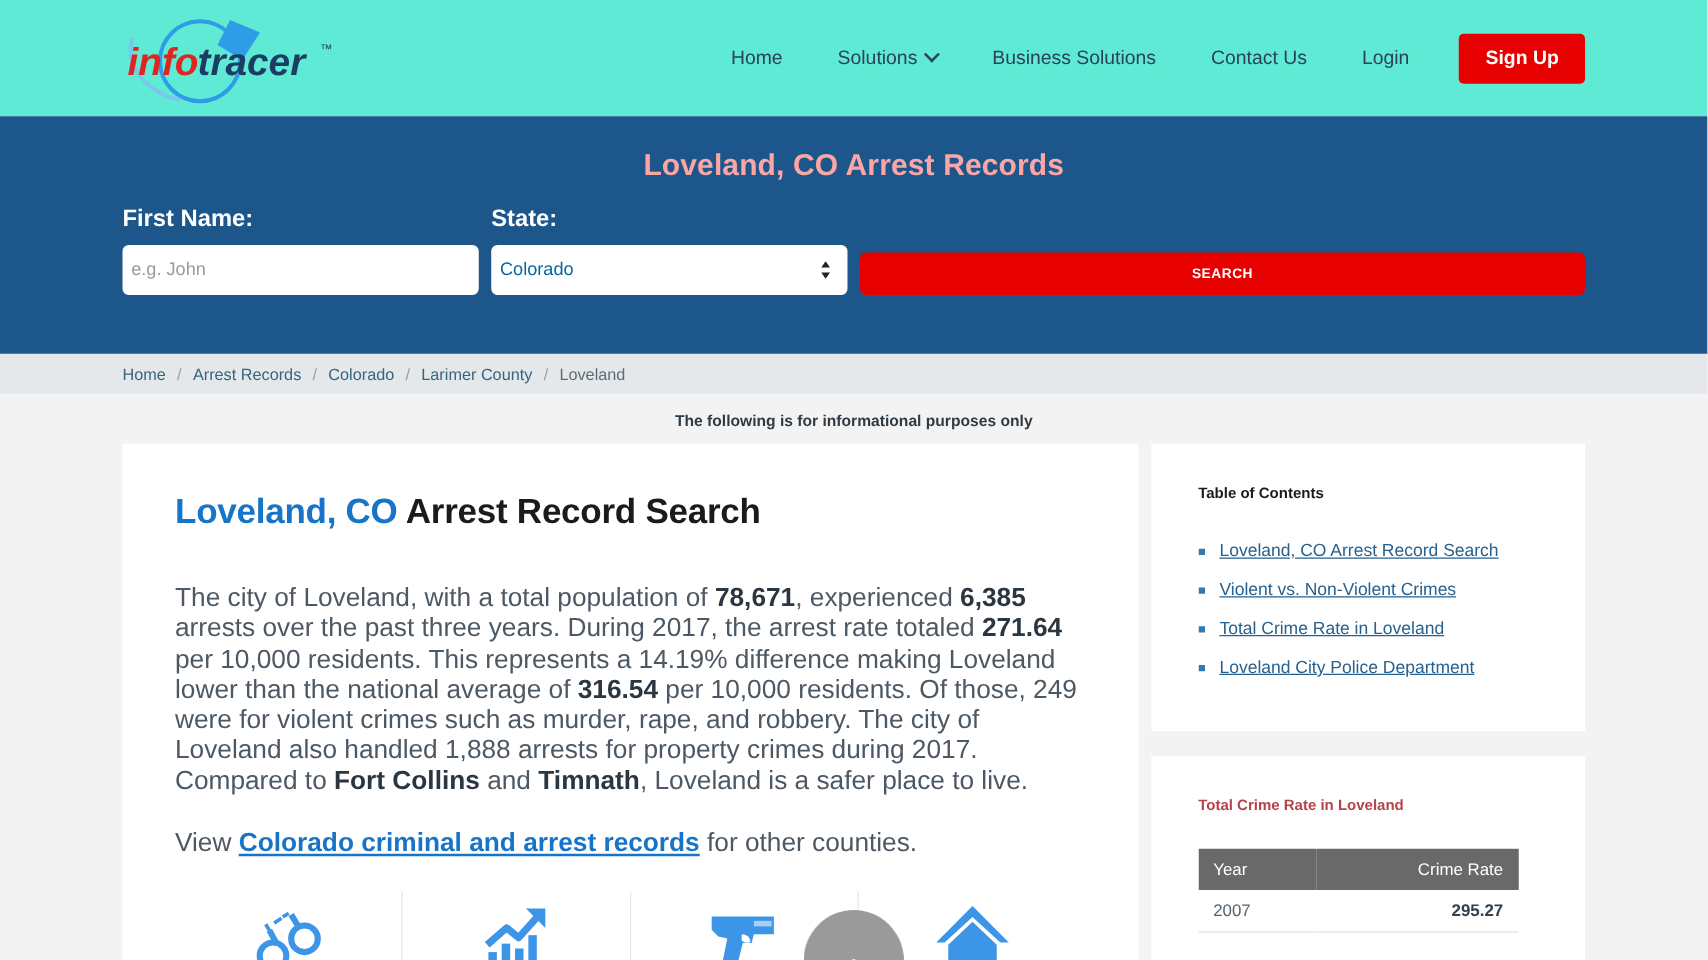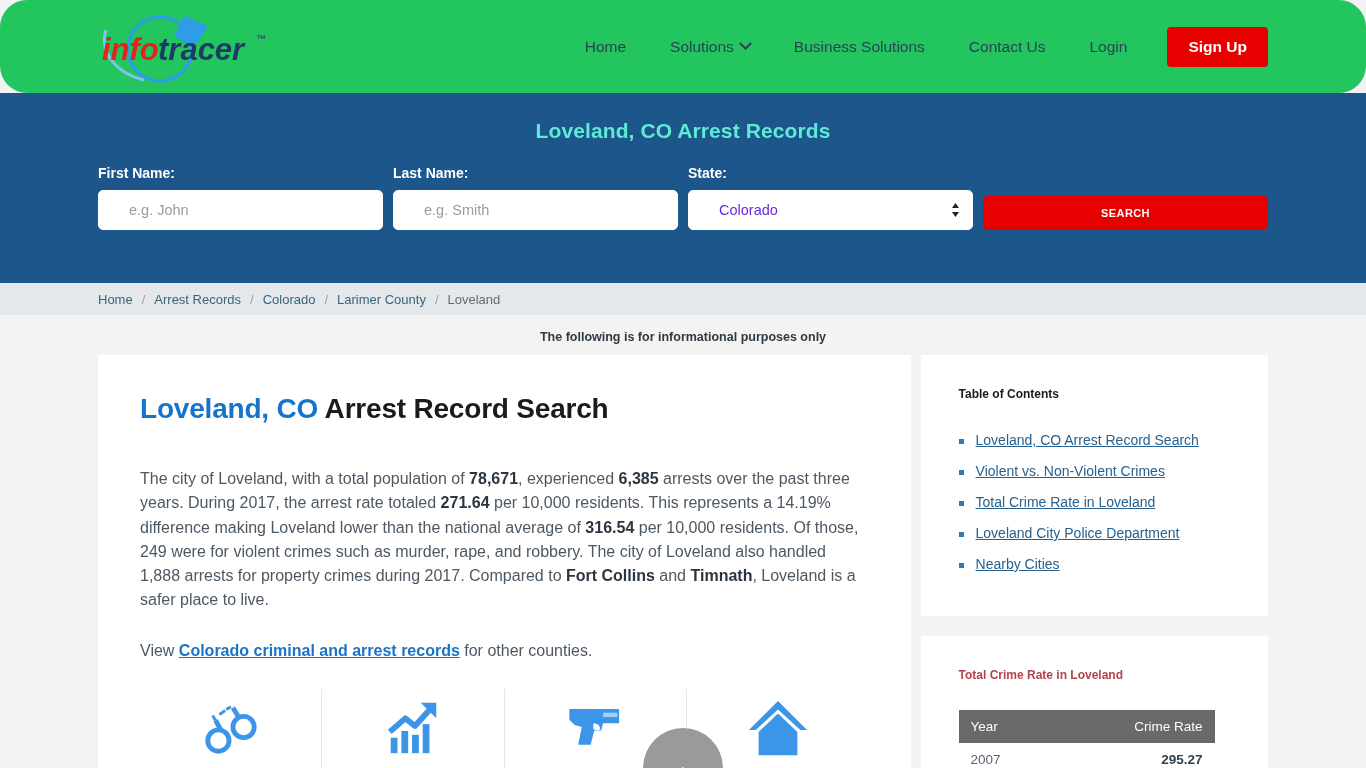--- a/index.html
+++ b/index.html
@@ -9,25 +9,24 @@
     width: 1366px; height: 768px;
     overflow: hidden;
     background: #f3f3f4;
     font-family: "Liberation Sans", sans-serif;
     -webkit-font-smoothing: antialiased;
   }
 
   
   .topbar {
     height: 93px;
-    background: #22c55e;
+    background: #5eead4;
     display: flex;
     align-items: center;
     position: relative;
-    border-radius: 27px;
   }
   .logo-wrap {
     position: absolute;
     left: 98px;
     top: 8px;
     width: 176px;
     height: 76px;
   }
   .logo-svg { display: block; }
 
@@ -72,22 +71,22 @@
   }
 
   
   .banner {
     background: #1d568b;
     height: 190px;
     padding-top: 22px;
     position: relative;
   }
   .banner-title {
-    color: #5eead4;
-    font-size: 21px;
+    color: #fca5a5;
+    font-size: 24px;
     font-weight: 700;
     text-align: center;
     margin: 0;
     padding-top: 4px;
     letter-spacing: .1px;
   }
   .search-row {
     position: absolute;
     left: 98px;
     right: 98px;
@@ -95,32 +94,32 @@
     display: flex;
     align-items: flex-end;
     gap: 0;
   }
   .field { display: flex; flex-direction: column; }
   .field.first { width: 285px; }
   .field.last  { width: 285px; margin-left: 10px; }
   .field.state { width: 285px; margin-left: 10px; }
   .field-label {
     color: #ffffff;
-    font-size: 14px;
+    font-size: 19px;
     font-weight: 700;
     margin-bottom: 9px;
   }
   .text-input, .state-select {
     height: 40px;
     border: 1px solid #ffffff;
     border-radius: 5px;
     background: #ffffff;
     font-size: 14.5px;
-    color: #6d28d9;
-    padding: 0 30px;
+    color: #0369a1;
+    padding: 0 6px;
     width: 100%;
     outline: none;
     font-family: "Liberation Sans", sans-serif;
   }
   .text-input::placeholder { color: #9b9b9b; }
   .state-wrap { position: relative; }
   .state-select {
     appearance: none;
     -webkit-appearance: none;
     padding-right: 30px;
@@ -194,21 +193,21 @@
   .h1 {
     font-size: 28px;
     font-weight: 700;
     color: #1b1b1b;
     margin: 0 0 42px 0;
     letter-spacing: -.2px;
   }
   .h1 .blue { color: #1874c8; }
 
   .para {
-    font-size: 16px;
+    font-size: 21px;
     line-height: 24.3px;
     color: #4c5863;
     margin: 0 0 26px 0;
   }
   .para b { color: #2b3641; font-weight: 700; }
   .link-red {
     color: #1874c8;
     font-weight: 700;
     text-decoration: underline;
     cursor: pointer;
@@ -347,24 +346,20 @@
 
 <div class="banner">
   <h1 class="banner-title">Loveland, CO Arrest Records</h1>
 
   <div class="search-row">
     <div class="field first">
       <label class="field-label">First Name:</label>
       <input class="text-input" type="text" placeholder="e.g. John" style="">
     </div>
 
-    <div class="field last">
-      <label class="field-label">Last Name:</label>
-      <input class="text-input" type="text" placeholder="e.g. Smith" style="">
-    </div>
 
     <div class="field state">
       <label class="field-label">State:</label>
       <div class="state-wrap">
         <select class="state-select">
           <option>Colorado</option>
         </select>
         <span class="select-arrows">
           <svg width="11" height="18" viewBox="0 0 11 18">
             <path d="M5.5 2 L9 7 L2 7 Z" fill="#222"></path>
@@ -470,24 +465,20 @@
           <a class="toc-link">Violent vs. Non-Violent Crimes</a>
         </li>
         <li class="toc-item">
           <span class="toc-bullet"></span>
           <a class="toc-link">Total Crime Rate in Loveland</a>
         </li>
         <li class="toc-item">
           <span class="toc-bullet"></span>
           <a class="toc-link">Loveland City Police Department</a>
         </li>
-        <li class="toc-item">
-          <span class="toc-bullet"></span>
-          <a class="toc-link">Nearby Cities</a>
-        </li>
       </ul>
     </div>
 
     <div class="panel">
       <h3 class="panel-title red">Total Crime Rate in Loveland</h3>
       <table class="crime-table">
         <thead>
           <tr>
             <th>Year</th>
             <th class="right">Crime Rate</th>

